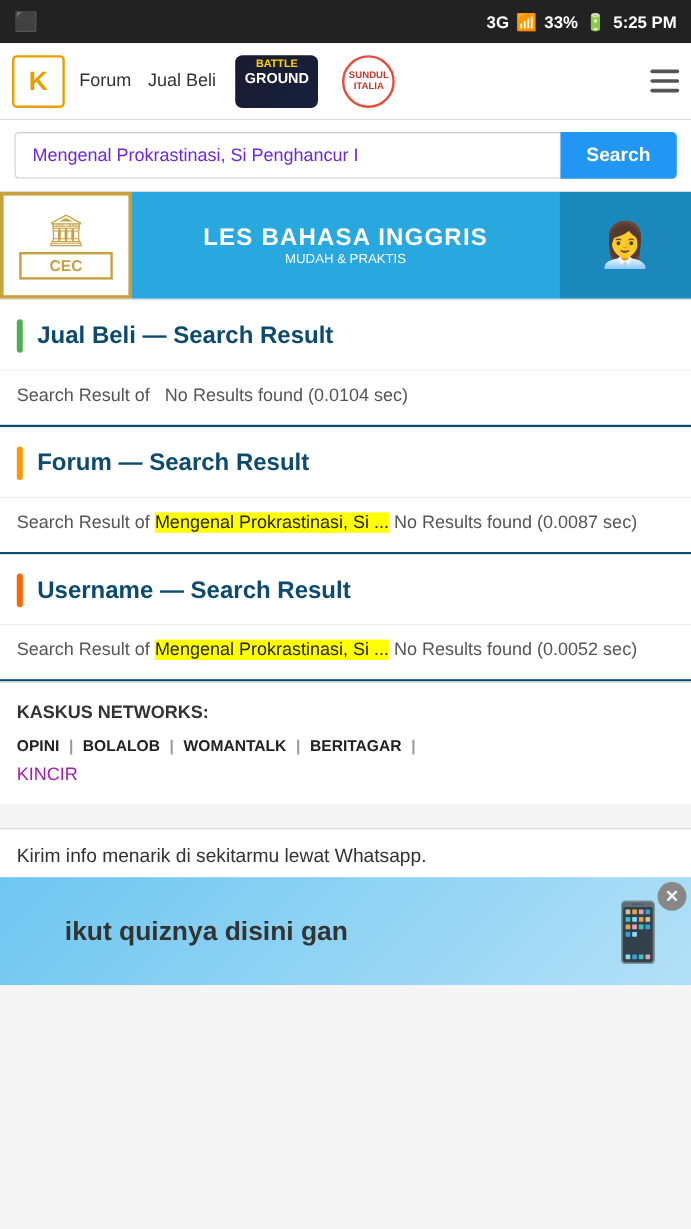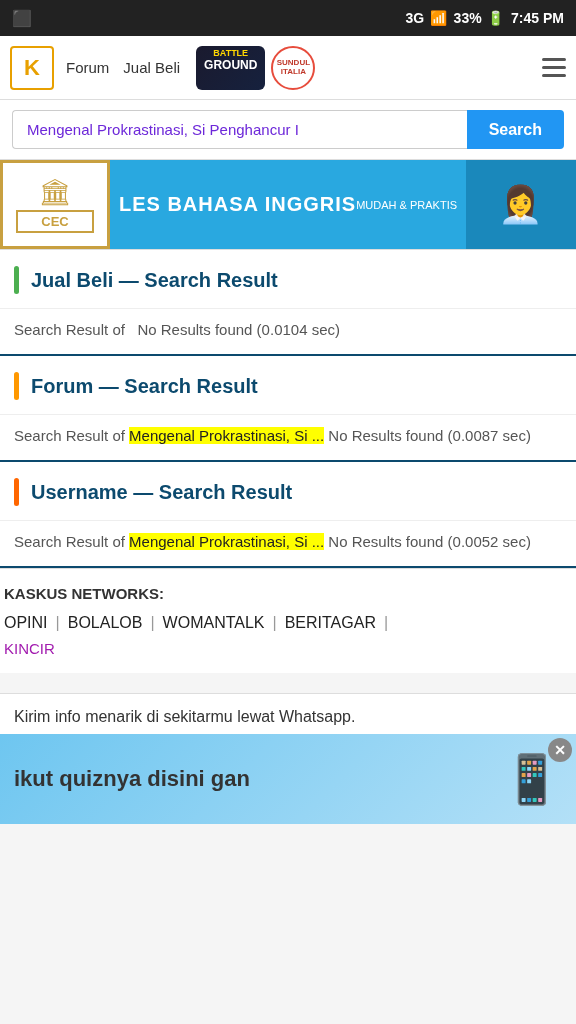--- a/index.html
+++ b/index.html
@@ -37,21 +37,21 @@
       display: flex;
       align-items: center;
       justify-content: center;
       font-size: 22px;
       font-weight: bold;
       color: #e8a000;
       border-radius: 4px;
     }
     .nav-links { display: flex; gap: 14px; font-size: 15px; color: #333; font-weight: 500; align-items: center; }
     .nav-links span { cursor: pointer; }
-    .nav-center { display: flex; gap: 6px; margin-left: 4px; }
+    .nav-center { display: flex; gap: 20px; margin-left: 4px; }
     .battleground-badge {
       background: linear-gradient(135deg, #1a1a2e, #16213e);
       padding: 2px 8px;
       border-radius: 6px;
       font-size: 11px;
       font-weight: bold;
       color: #fff;
       text-align: center;
       line-height: 1.2;
     }
@@ -135,21 +135,21 @@
       font-weight: bold;
       color: #c8a040;
       border: 2px solid #c8a040;
       padding: 2px 23px;
       margin-top: 2px;
     }
     .ad-right {
       flex: 1;
       background: #29a8e0;
       display: flex;
-      flex-direction: row;
+      flex-direction: column;
       align-items: center;
       justify-content: center;
       color: #fff;
     }
     .ad-right .ad-title { font-size: 20px; font-weight: 900; letter-spacing: 1px; }
     .ad-right .ad-sub { font-size: 11px; font-weight: normal; }
     .ad-people {
       background: #1a88bb;
       width: 110px;
       display: flex;
@@ -200,37 +200,37 @@
     }
 
     .highlight {
       background: #ffff00;
       color: #222;
     }
 
     
     .footer-section {
       background: #fff;
-      padding: 16px 4px;
+      padding: 16px 14px;
       border-top: 1px solid #ddd;
     }
     .footer-title {
       font-size: 15px;
       font-weight: bold;
       color: #333;
       margin-bottom: 12px;
     }
     .footer-links {
       display: flex;
       flex-wrap: wrap;
       align-items: flex-end;
       gap: 4px;
-      font-size: 16px;
+      font-size: 13px;
       color: #222;
-      font-weight: 400;
+      font-weight: 700;
     }
     .footer-links .sep { color: #999; margin: 0 4px; }
     .footer-kincir { margin-top: 8px; font-size: 15px; font-weight: 500; color: #a21caf; }
 
     
     .bottom-notif {
       background: #fff;
       padding: 14px 14px 8px 14px;
       font-size: 16px;
       color: #333;
@@ -246,20 +246,21 @@
       display: flex;
       align-items: center;
       padding: 0 14px;
       overflow: hidden;
     }
     .ad-bottom-text {
       font-size: 22px;
       font-weight: bold;
       color: #333;
       z-index: 2;
+      margin-left: 40px;
     }
     .ad-bottom-phone {
       position: absolute;
       right: 14px;
       font-size: 48px;
       opacity: 0.7;
     }
     .close-btn {
       position: absolute;
       top: 4px;
@@ -282,21 +283,21 @@
 
 <div class="status-bar">
   <div class="status-left">
     <span style="font-size:16px;">⬛</span>
   </div>
   <div class="status-right">
     <span>3G</span>
     <span style="font-size:14px;">📶</span>
     <span>33%</span>
     <span>🔋</span>
-    <span>7:45 PM</span>
+    <span>5:25 PM</span>
   </div>
 </div>
 
 <div class="navbar">
   <div class="nav-logo">
     <span>K</span>
   </div>
   <div class="nav-links">
     <span>Forum</span>
     <span>Jual Beli</span>

